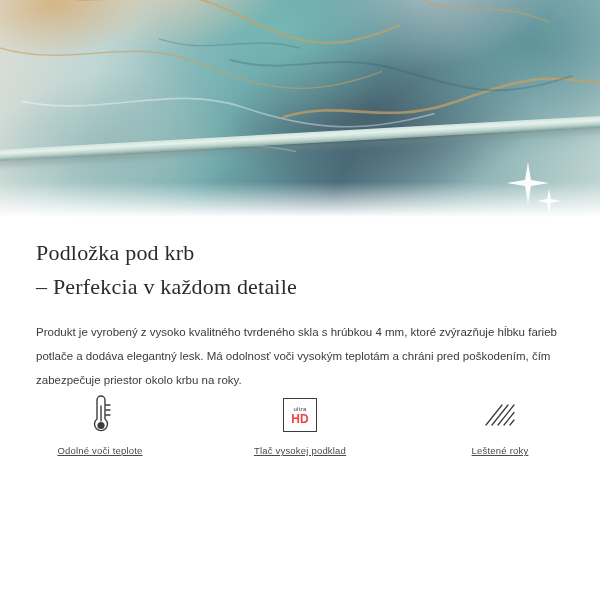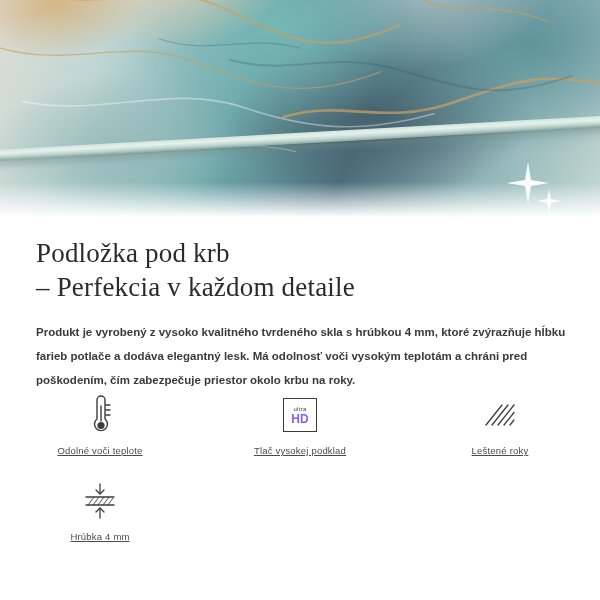--- a/index.html
+++ b/index.html
@@ -107,35 +107,34 @@
     position: absolute;
     left: 0;
     top: 222px;
     width: 600px;
   }
   .headline {
     margin: 0;
     padding: 14px 36px 0 36px;
     font-family: "Liberation Serif", serif;
     font-weight: 400;
-    font-size: 27px;
+    font-size: 22px;
     line-height: 34px;
     color: #2b2b2b;
     letter-spacing: 0.2px;
   }
   .headline .l2 {
     display: block;
   }
   .body-copy {
     margin: 0;
     padding: 16px 34px 0 36px;
     font-size: 11.5px;
     line-height: 24px;
     color: #3a3a3a;
-    font-weight: bold;
   }
 
   
   .features {
     position: absolute;
     left: 0;
     top: 392px;
     width: 600px;
     display: grid;
     grid-template-columns: repeat(3, 1fr);
@@ -174,21 +173,21 @@
   }
   .hd-badge .ultra {
     font-size: 6px;
     letter-spacing: 0.3px;
     color: #3c3c3c;
     margin-bottom: 1px;
   }
   .hd-badge .hd {
     font-size: 12px;
     font-weight: bold;
-    color: #8b5cf6;
+    color: #ef4444;
   }
 </style>
 </head>
 <body>
 
 <div class="page">
 
   <div class="hero">
     <div class="hero-art"></div>
 
@@ -277,37 +276,15 @@
             <line x1="12" y1="27" x2="28" y2="7"></line>
             <line x1="18" y1="27" x2="34" y2="7"></line>
             <line x1="24" y1="27" x2="34" y2="14.5"></line>
             <line x1="30" y1="27" x2="34" y2="22"></line>
           </g>
         </svg>
       </div>
       <div class="feature-label">Leštené roky</div>
     </div>
 
-    <div class="feature">
-      <div class="feature-icon">
-        <svg width="42" height="40" viewBox="0 0 42 40">
-          <g stroke="#3c3c3c" stroke-width="1.3" stroke-linecap="round" fill="none">
-            <line x1="21" y1="3" x2="21" y2="12"></line>
-            <path d="M17 9 L21 13 L25 9"></path>
-            <line x1="21" y1="37" x2="21" y2="28"></line>
-            <path d="M17 31 L21 27 L25 31"></path>
-            <line x1="7" y1="16" x2="35" y2="16"></line>
-            <line x1="7" y1="24" x2="35" y2="24"></line>
-          </g>
-          <g stroke="#3c3c3c" stroke-width="1" opacity="0.9">
-            <line x1="9" y1="24" x2="15" y2="16"></line>
-            <line x1="14" y1="24" x2="20" y2="16"></line>
-            <line x1="19" y1="24" x2="25" y2="16"></line>
-            <line x1="24" y1="24" x2="30" y2="16"></line>
-            <line x1="29" y1="24" x2="34" y2="17"></line>
-          </g>
-        </svg>
-      </div>
-      <div class="feature-label">Hrúbka 4 mm</div>
-    </div>
 
   </div>
 </div>
 
 </body></html>

